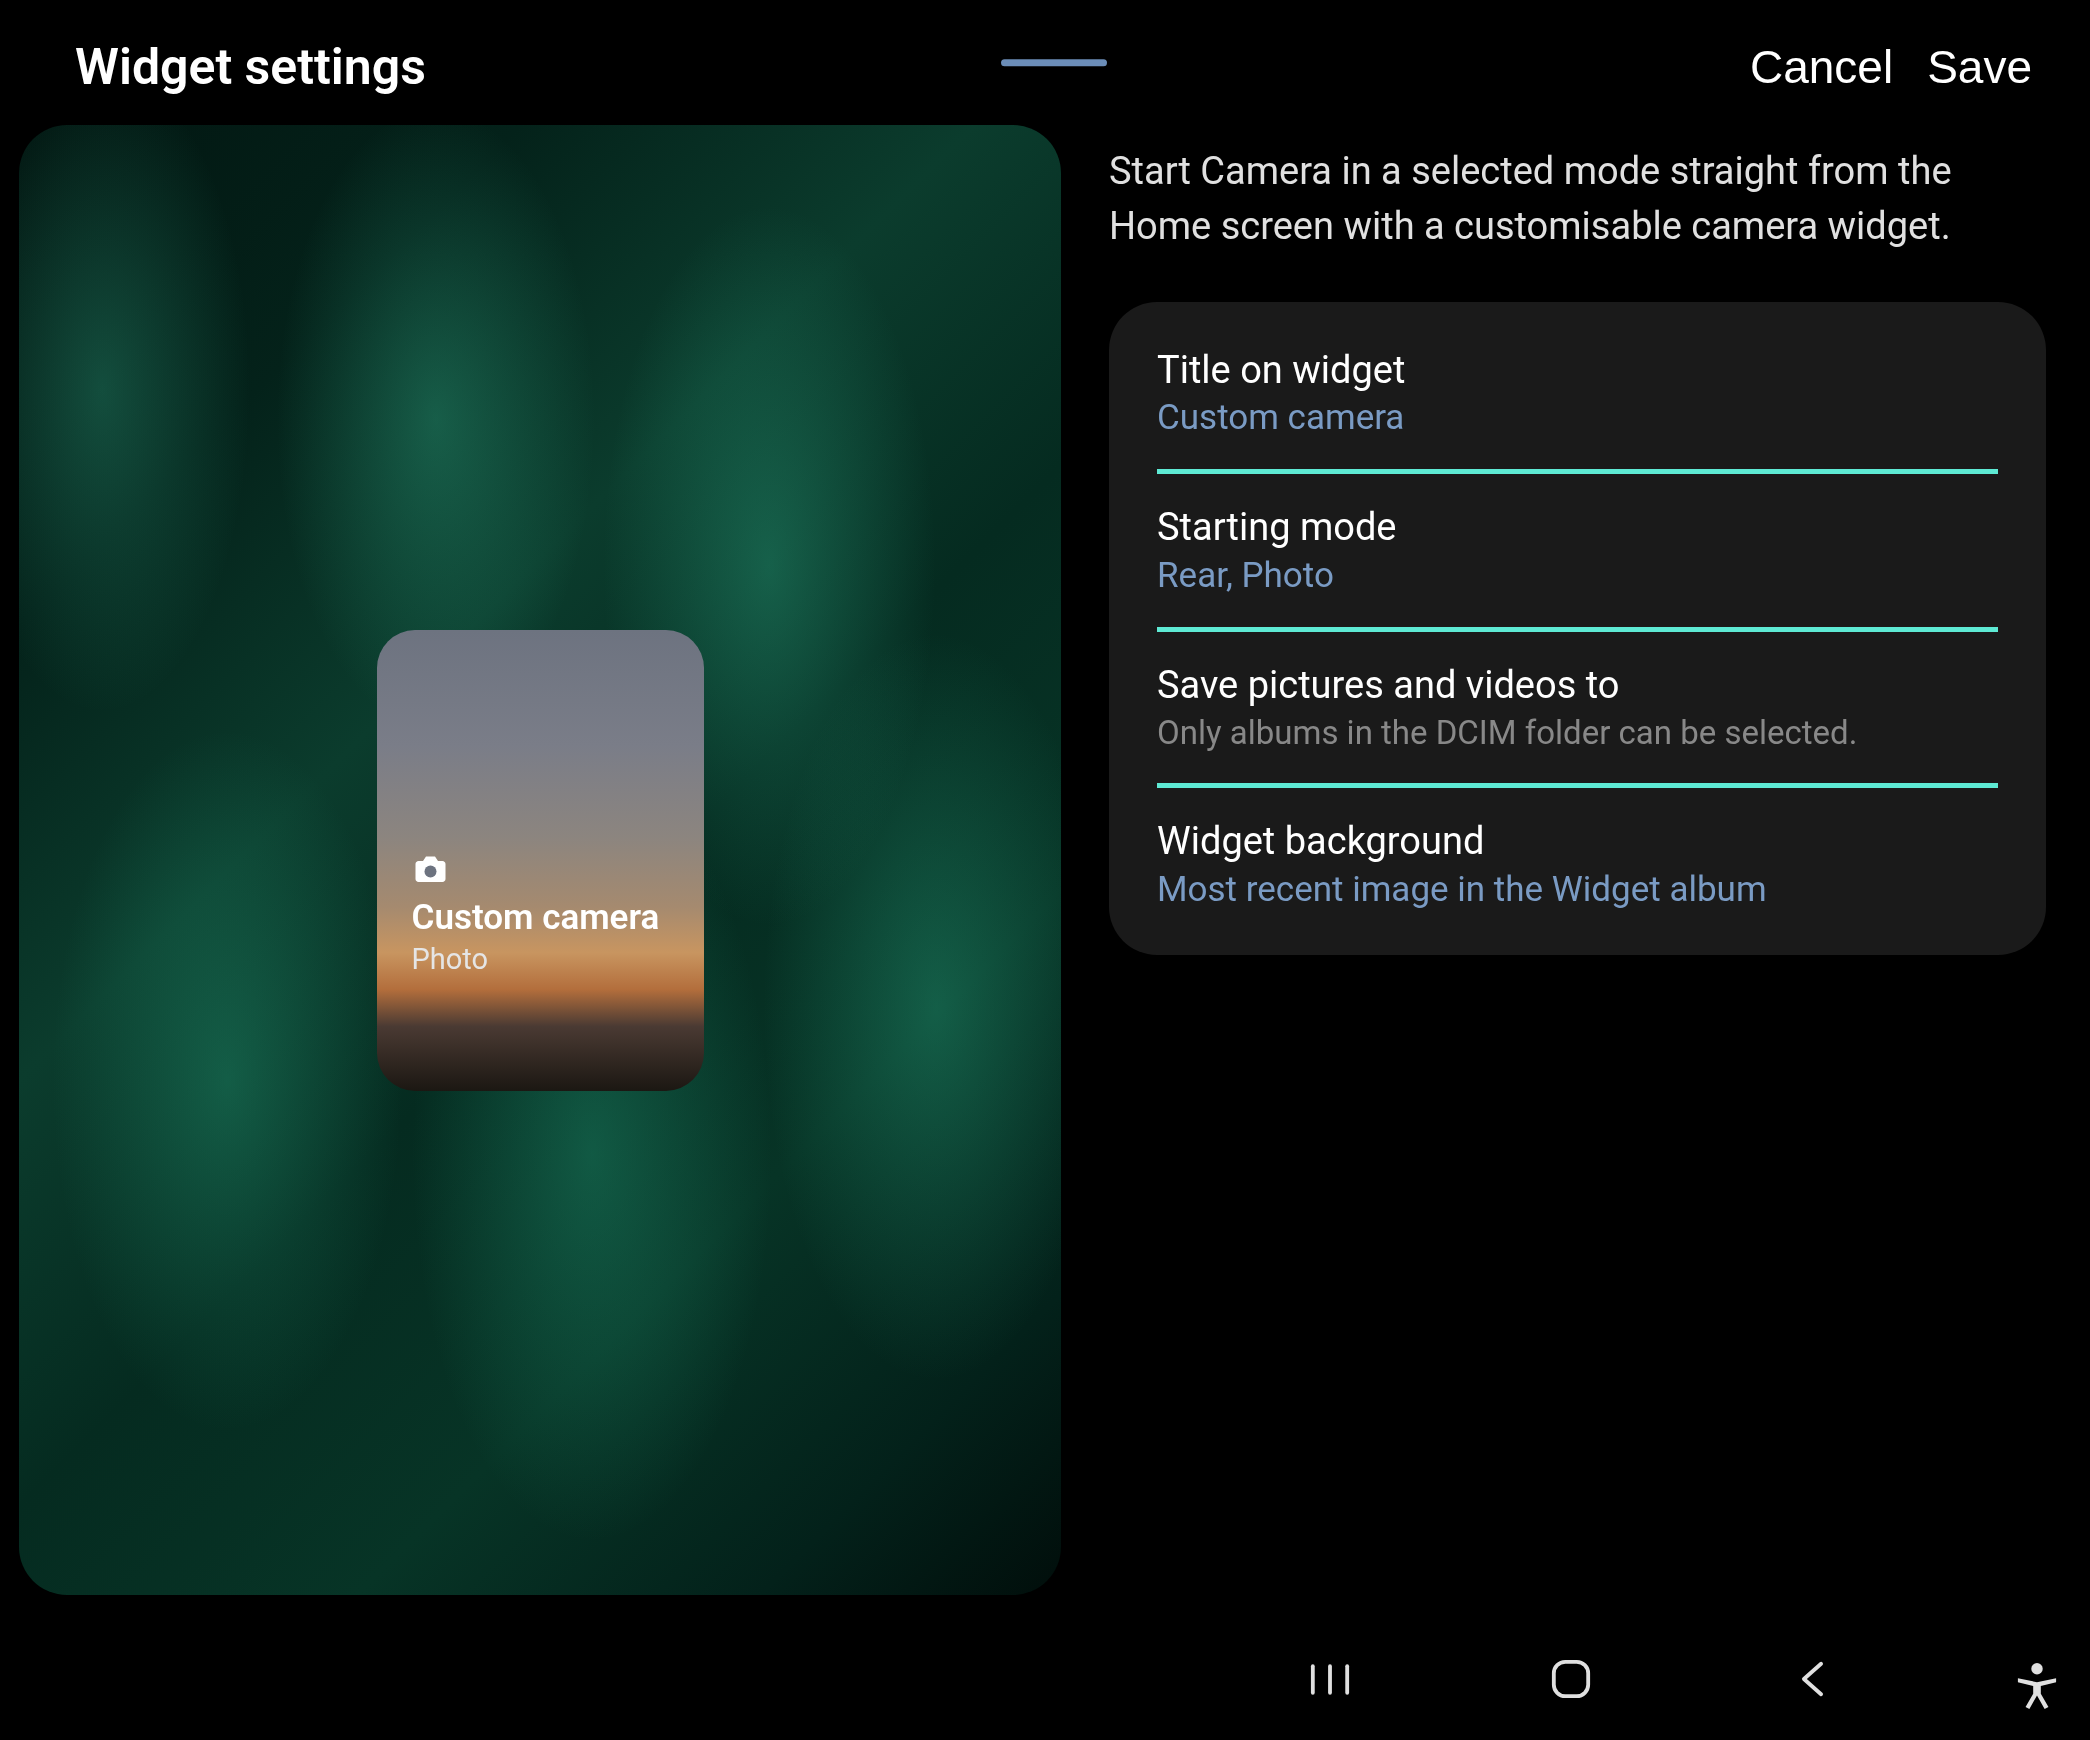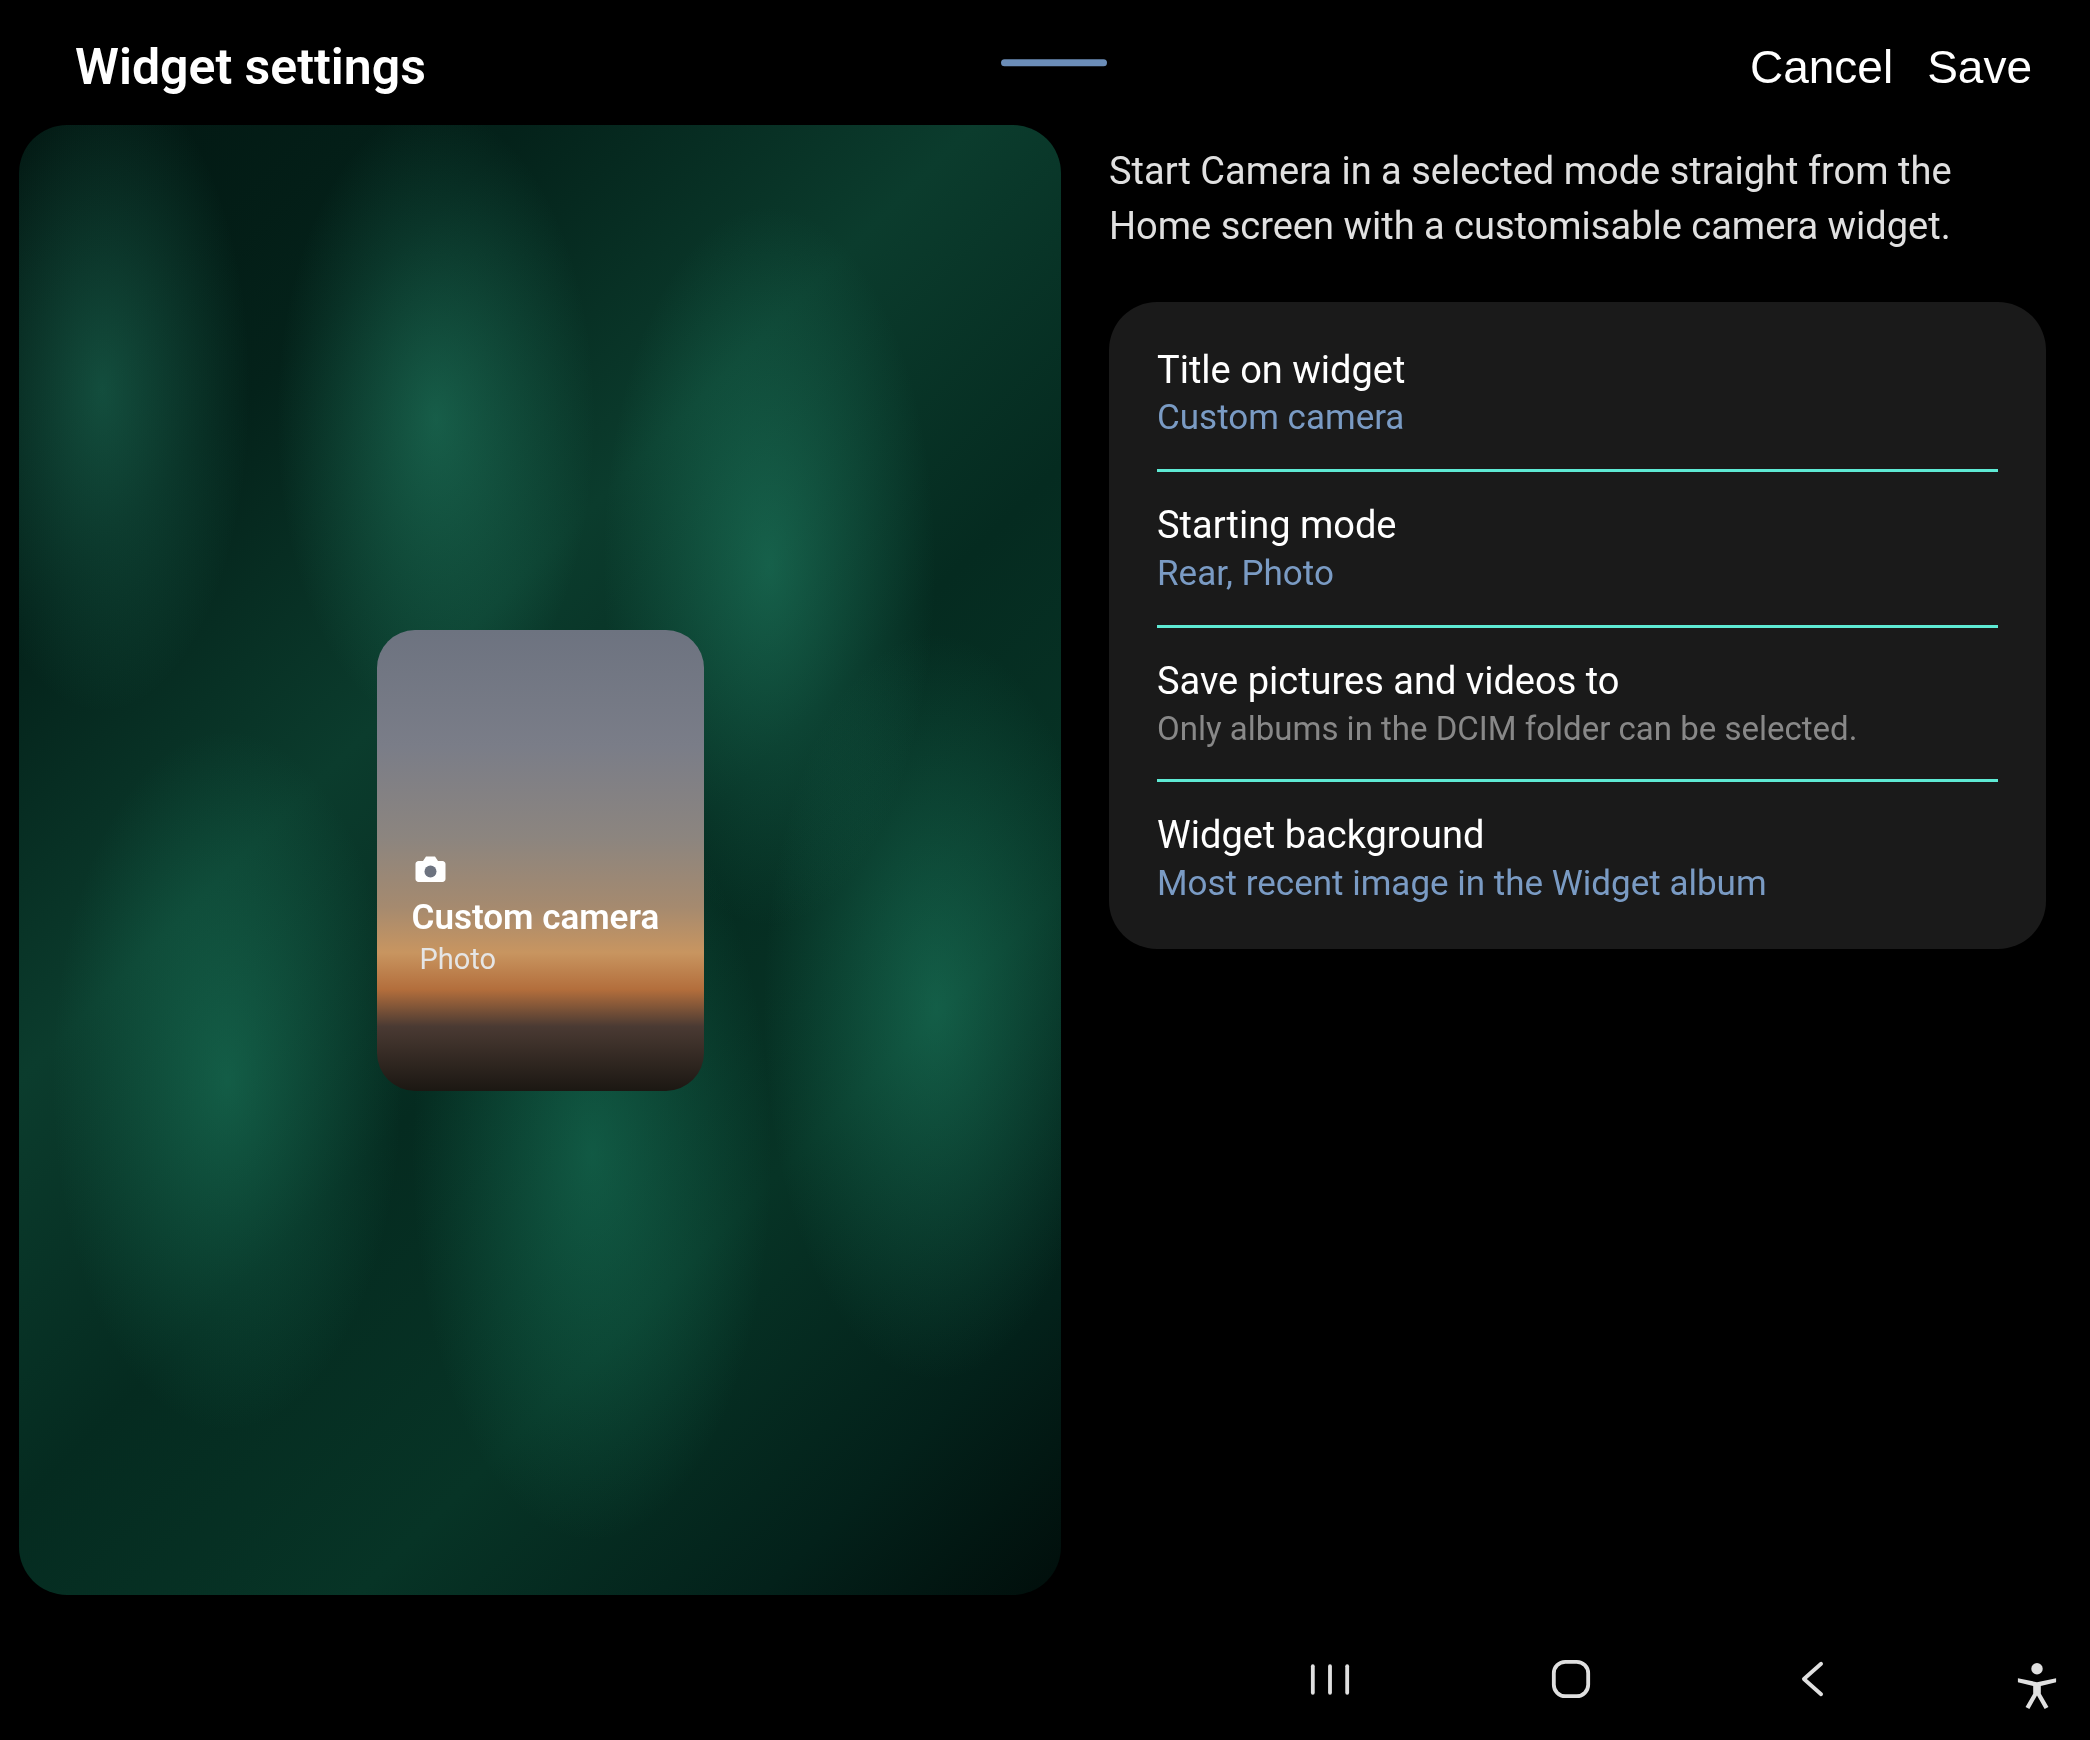--- a/index.html
+++ b/index.html
@@ -100,40 +100,39 @@
     .widget-name {
       font-size: 35px;
       font-weight: 600;
       color: #fff;
       margin-bottom: 3.8px;
     }
     .widget-mode {
       font-size: 29px;
       color: #e5e5e5;
       font-weight: 400;
-      margin-left: 8px;
     }
     .settings-pane {
       width: 937px;
       padding-top: 19px;
     }
     .description {
       font-size: 38px;
       color: #e0e0e0;
       line-height: 1.45;
       padding: 0 9.6px 48px 0;
     }
     .settings-card {
       background: #1a1a1a;
       border-radius: 48px;
       padding: 14.4px 48px;
     }
     .setting-row {
       padding: 31px 0;
-      border-bottom: 3px solid #5eead4;
+      border-bottom: 5px solid #5eead4;
       cursor: pointer;
     }
     .setting-row:last-child {
       border-bottom: none;
     }
     .setting-label {
       font-size: 38px;
       color: #fff;
       font-weight: 400;
       margin-bottom: 5.8px;

